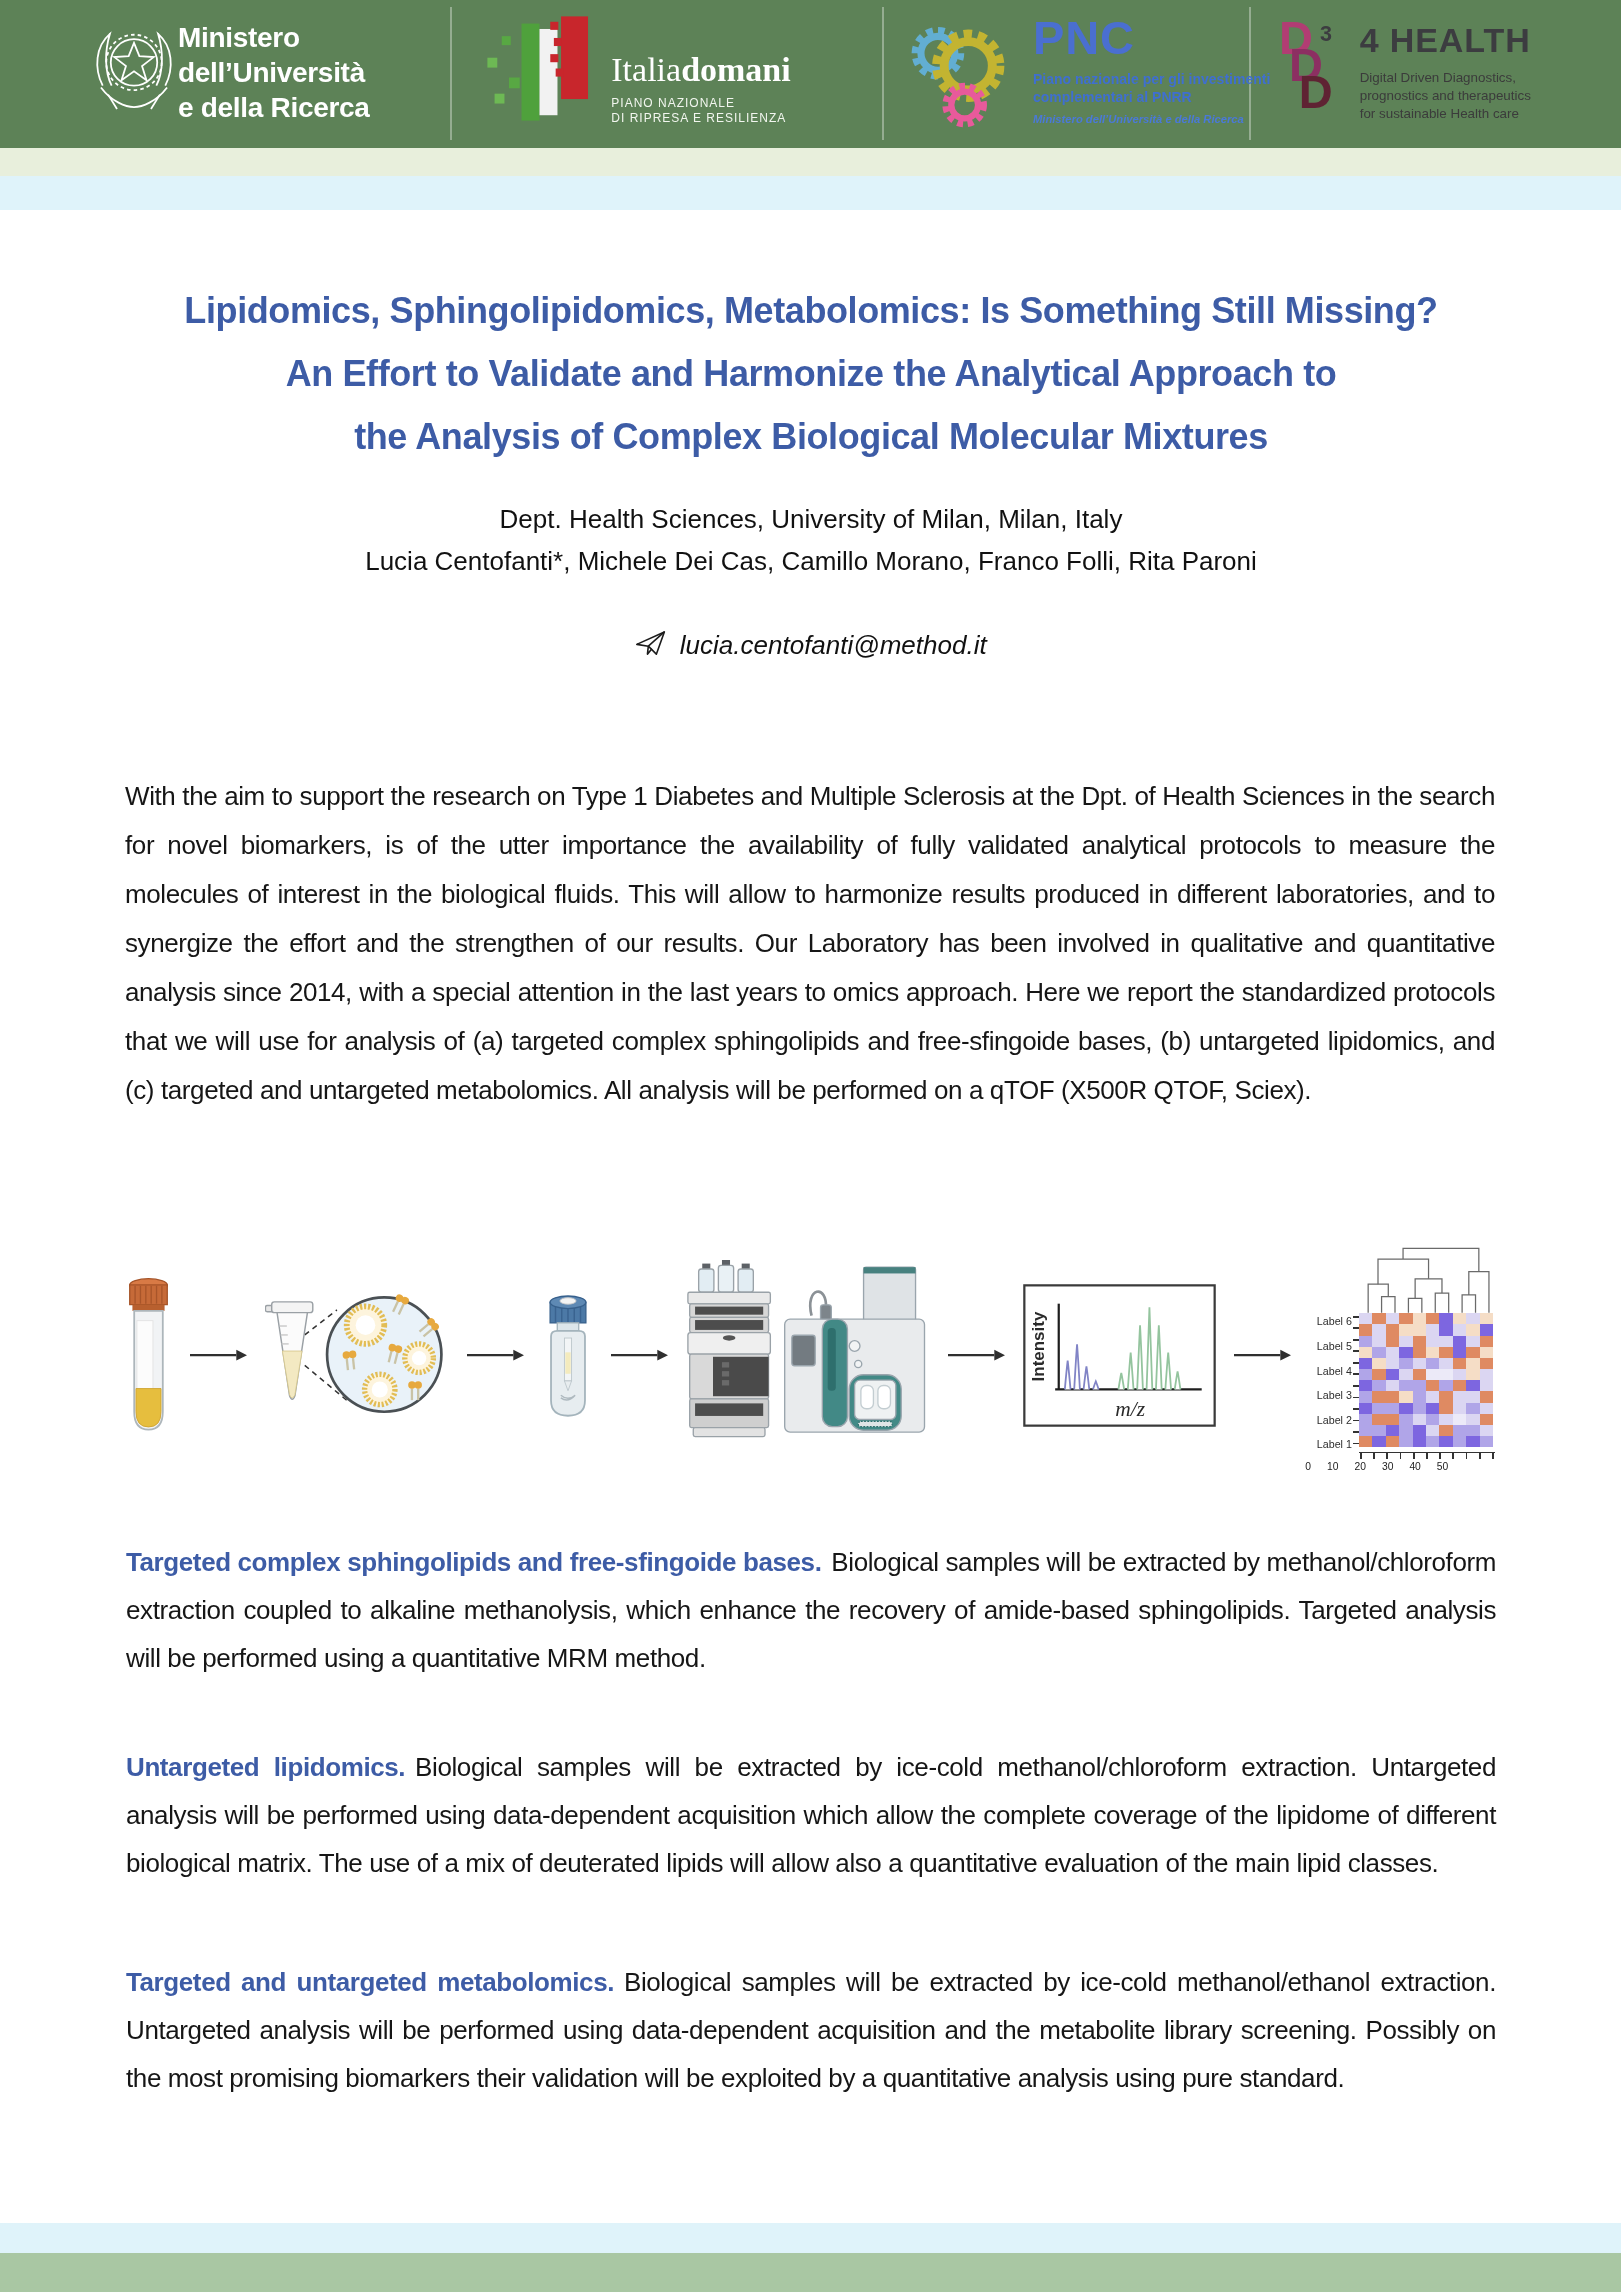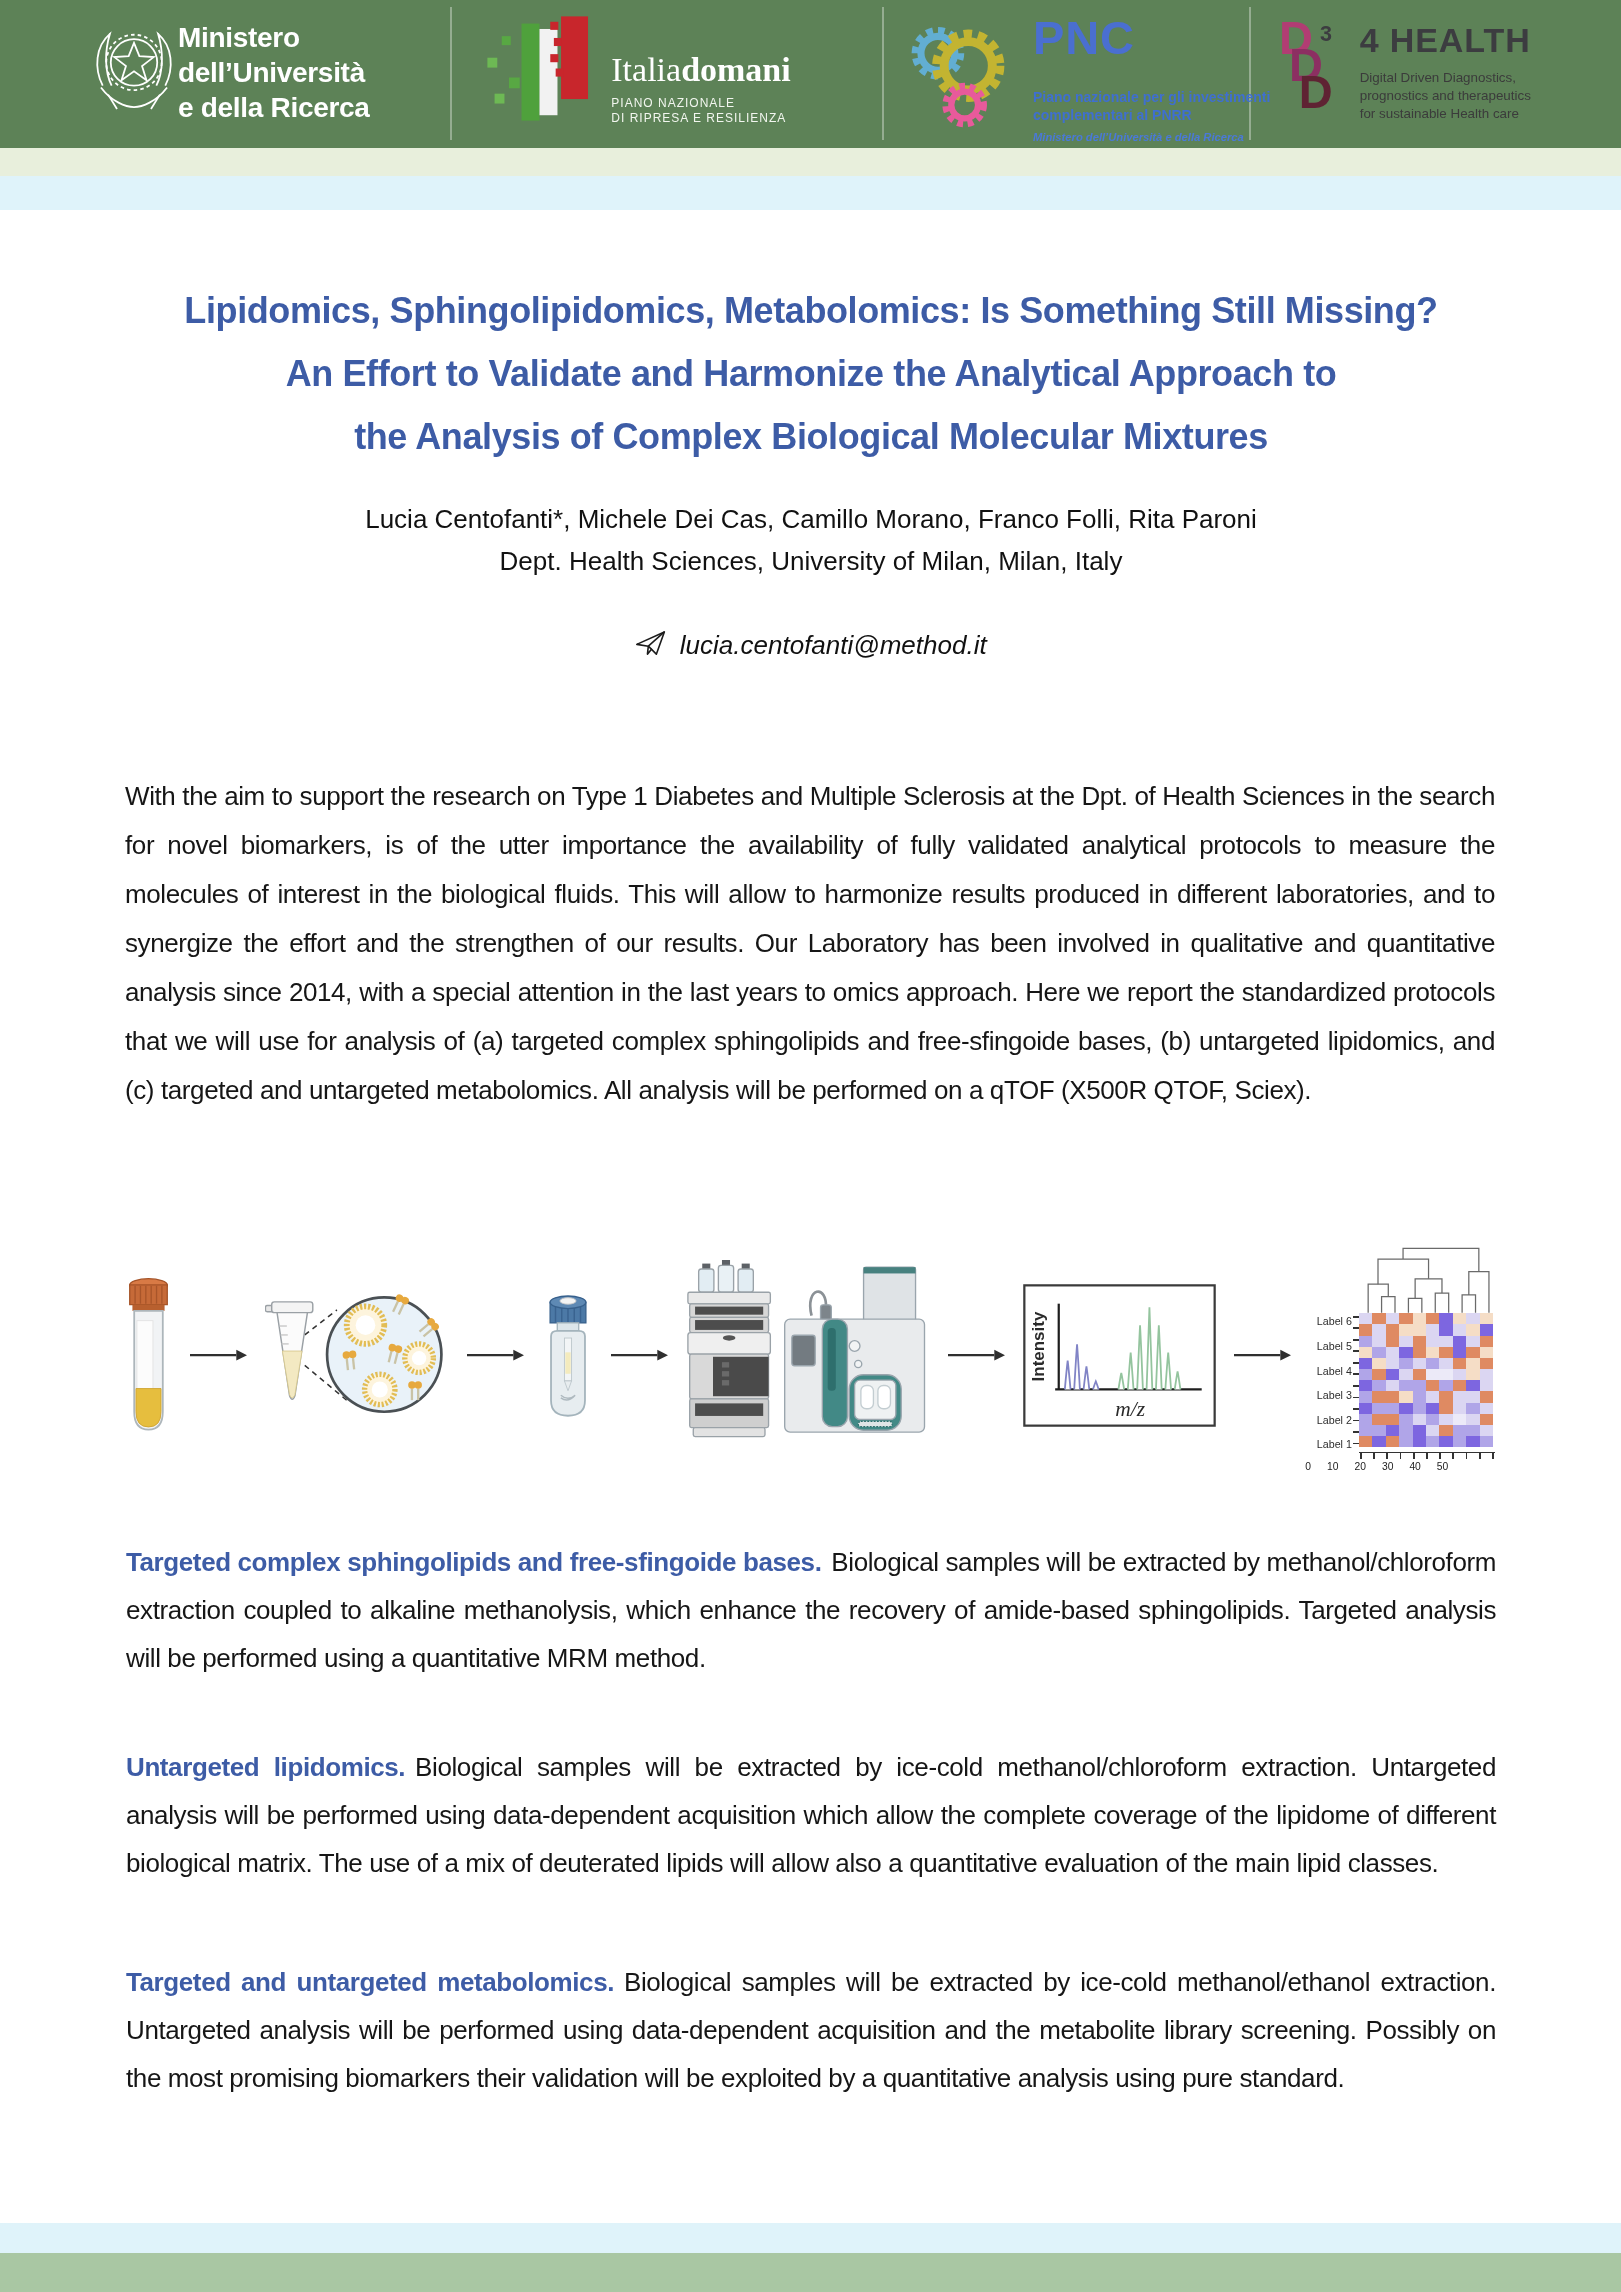--- a/index.html
+++ b/index.html
@@ -12,21 +12,21 @@
   .hdr-sep{position:absolute;top:7.2px;height:133px;width:1.8px;background:rgba(255,255,255,0.35);}
   .logo-min{position:absolute;left:90px;top:16px;display:flex;align-items:center;gap:0;}
   .logo-min-text{color:#fff;font-weight:bold;font-size:28px;line-height:35px;letter-spacing:-0.3px;}
   .logo-id{position:absolute;left:482px;top:10.7px;display:flex;align-items:center;gap:14.3px;}
   .logo-id-text{color:#fff;margin-top:28px;}
   .logo-id-name{font-family:"Liberation Serif",serif;font-size:34px;}
   .logo-id-name .bold{font-weight:bold;}
   .logo-id-sub{margin-top:7.2px;font-size:12px;letter-spacing:1px;line-height:15px;color:#f2f6ef;}
   .logo-pnc{position:absolute;left:909px;top:14.3px;display:flex;gap:18px;}
   .pnc-acr{color:#4a6fd0;font-weight:bold;font-size:47px;line-height:47px;letter-spacing:0.9px;}
-  .pnc-sub{margin-top:27px;color:#3f6fd0;font-size:14px;line-height:18px;font-weight:bold;}
+  .pnc-sub{margin-top:9px;color:#3f6fd0;font-size:14px;line-height:18px;font-weight:bold;}
   .pnc-sub3{margin-top:6.3px;color:#4a79d8;font-size:11.2px;font-style:italic;font-weight:bold;}
   .logo-dd{position:absolute;left:1279px;top:19.7px;display:flex;gap:10.7px;}
   .dd-stack{position:relative;width:70px;height:107px;}
   .dd-stack span{position:absolute;font-weight:bold;font-size:47px;line-height:43px;font-family:"Liberation Sans",sans-serif;}
   .dd-d1{left:0;top:-3.6px;color:#b13d73;}
   .dd-d2{left:9.9px;top:23px;color:#8c2f62;}
   .dd-d3{left:19.7px;top:50px;color:#5f2333;}
   .dd-sup{left:41px;top:-7.2px;color:#3c3c40;font-size:21.5px !important;}
   .dd-right{padding-top:1.8px;}
   .dd-name{color:#3c3c40;font-weight:bold;font-size:34px;letter-spacing:0.9px;}
@@ -172,22 +172,22 @@
   <div class="strip-lightgreen"></div>
   <div class="strip-lightblue"></div>
 
   <h1 class="title" style="margin:0;">
     <div>Lipidomics, Sphingolipidomics, Metabolomics: Is Something Still Missing?</div>
     <div>An Effort to Validate and Harmonize the Analytical Approach to</div>
     <div>the Analysis of Complex Biological Molecular Mixtures</div>
   </h1>
 
   <div class="authors">
+    <div>Dept. Health Sciences, University of Milan, Milan, Italy</div>
     <div>Lucia Centofanti*, Michele Dei Cas, Camillo Morano, Franco Folli, Rita Paroni</div>
-    <div>Dept. Health Sciences, University of Milan, Milan, Italy</div>
   </div>
 
   <div class="contact-email">
     <span class="plane">
       <svg width="32" height="29" viewBox="0 0 36 32">
         <g fill="none" stroke="#1c1c1c" stroke-width="1.8" stroke-linejoin="round">
           <path d="M2,17 L33,3 L24,28 L15,19 Z"></path>
           <path d="M33,3 L15,19"></path>
           <path d="M15,19 L14,28 L19,22"></path>
         </g>

